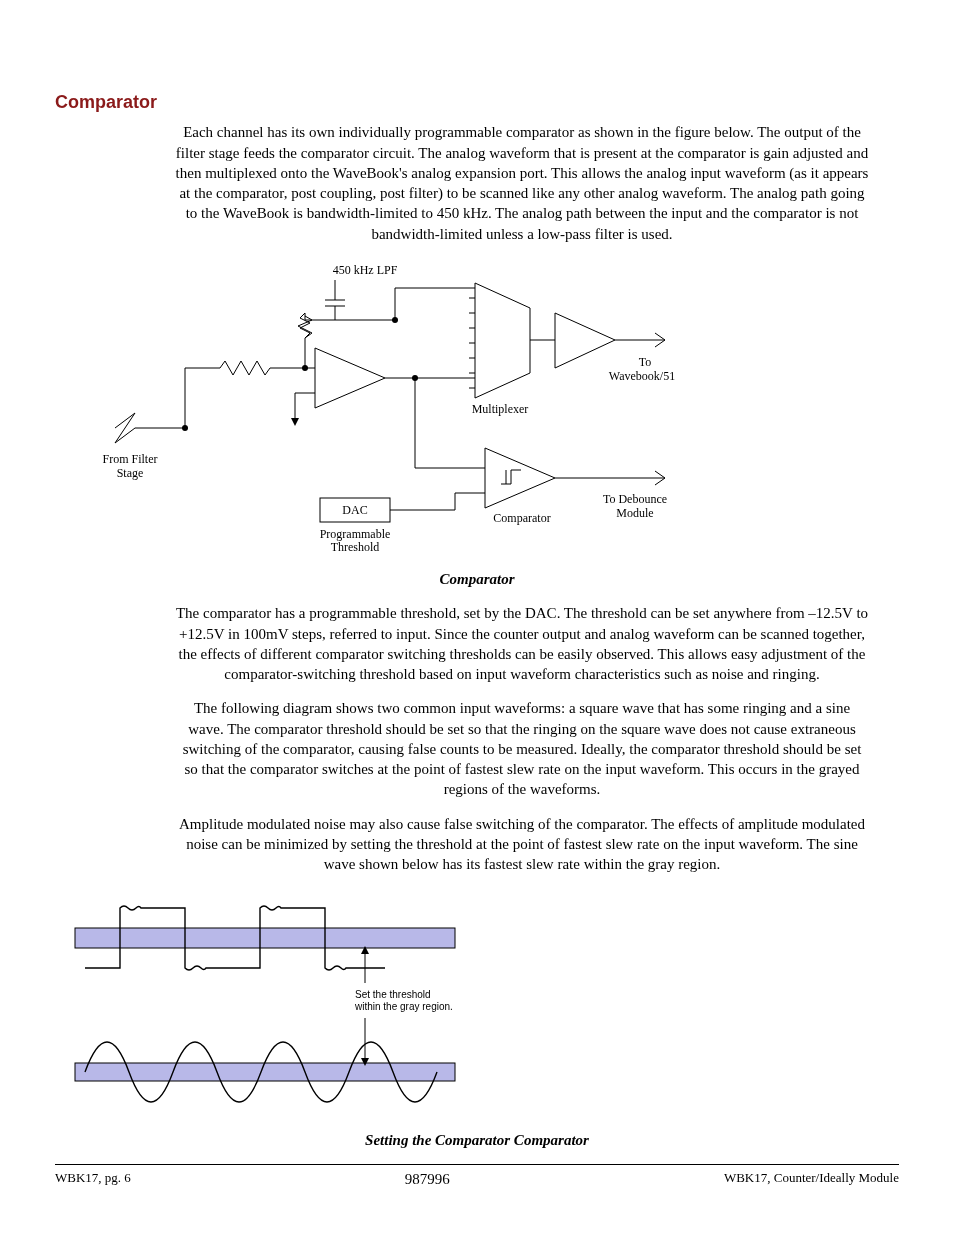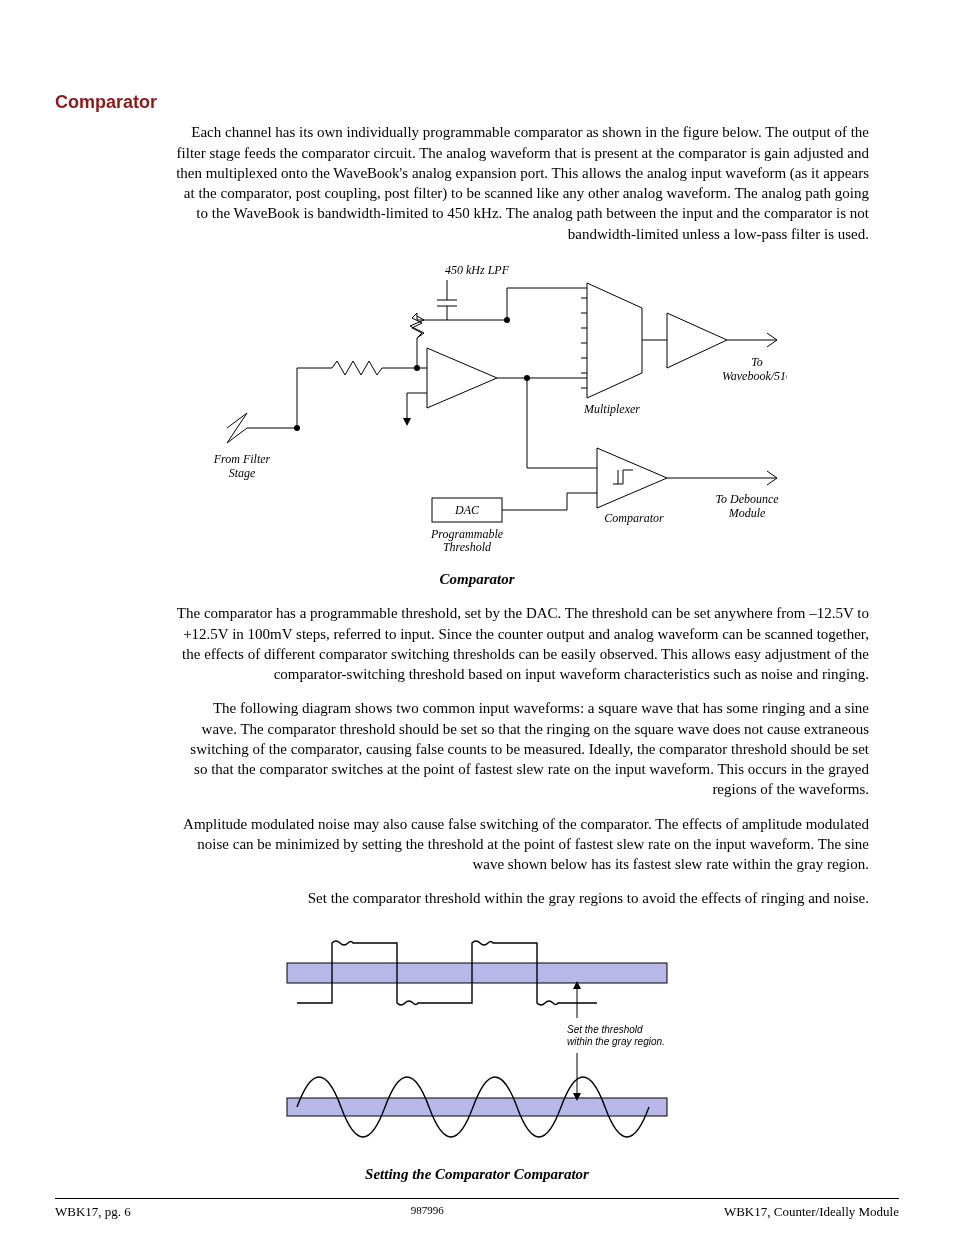--- a/index.html
+++ b/index.html
@@ -19,43 +19,41 @@
     font-weight: bold;
     color: #8b1a1a;
     margin: 40px 0 8px 0;
   }
   .body-text {
     margin-left: 120px;
     margin-right: 30px;
   }
   p {
     margin: 0 0 14px 0;
-    text-align: right;
+    text-align: center;
   }
   .figure-caption {
     text-align: center;
     font-style: italic;
     font-weight: bold;
     margin: 6px 0 14px 0;
   }
   .diagram-box {
-    text-align: center;
     margin: 6px 0 4px 0;
-    font-style: italic;
   }
   svg { display: inline-block; }
   .foot {
     border-top: 1px solid #000;
     margin-top: 4px;
     padding-top: 4px;
     display: flex;
     justify-content: space-between;
     font-size: 13px;
   }
-  .foot-center { font-size: 11px; }
+  .foot-center { font-size: 15px; }
   text { font-family: "Times New Roman", Times, serif; font-size: 12px; }
   .sm { font-size: 10px; font-family: Arial, sans-serif; }
 </style>
 </head>
 <body>
 
 <h2 class="section-title">Comparator</h2>
 
 <div class="body-text">
   <p>Each channel has its own individually programmable comparator as shown in the figure below.  The output of the filter stage feeds the comparator circuit.  The analog waveform that is present at the comparator is gain adjusted and then multiplexed onto the WaveBook's analog expansion port.  This allows the analog input waveform (as it appears at the comparator, post coupling, post filter) to be scanned like any other analog waveform.  The analog path going to the WaveBook is bandwidth-limited to 450 kHz.  The analog path between the input and the comparator is not bandwidth-limited unless a low-pass filter is used.</p>
@@ -166,21 +164,20 @@
   <text x="300" y="280" text-anchor="middle">Programmable</text>
   <text x="300" y="293" text-anchor="middle">Threshold</text>
 </svg>
 </div>
 <div class="figure-caption">Comparator</div>
 
 <div class="body-text">
   <p>The comparator has a programmable threshold, set by the DAC.  The threshold can be set anywhere from  –12.5V to +12.5V in 100mV steps, referred to input.  Since the counter output and analog waveform can be scanned together, the effects of different comparator switching thresholds can be easily observed.  This allows easy adjustment of the comparator-switching threshold based on input waveform characteristics such as noise and ringing.</p>
   <p>The following diagram shows two common input waveforms:  a square wave that has some ringing and a sine wave.  The comparator threshold should be set so that the ringing on the square wave does not cause extraneous switching of the comparator, causing false counts to be measured.  Ideally, the comparator threshold should be set so that the comparator switches at the point of fastest slew rate on the input waveform.  This occurs in the grayed regions of the waveforms.</p>
   <p>Amplitude modulated noise may also cause false switching of the comparator.  The effects of amplitude modulated noise can be minimized by setting the threshold at the point of fastest slew rate on the input waveform.  The sine wave shown below has its fastest slew rate within the gray region.</p>
-  <p>Set the comparator threshold within the gray regions to avoid the effects of ringing and noise.</p>
 </div>
 
 <div class="diagram-box">
 <svg width="420" height="230" viewBox="0 0 420 230">
 
   <rect x="20" y="40" width="380" height="20" fill="#b8b8e8" stroke="#000"></rect>
 
   <path d="M30,80 L65,80 L65,20
            q4,-4 8,0 q4,4 8,0 q3,-3 5,0
            L130,20 L130,80

